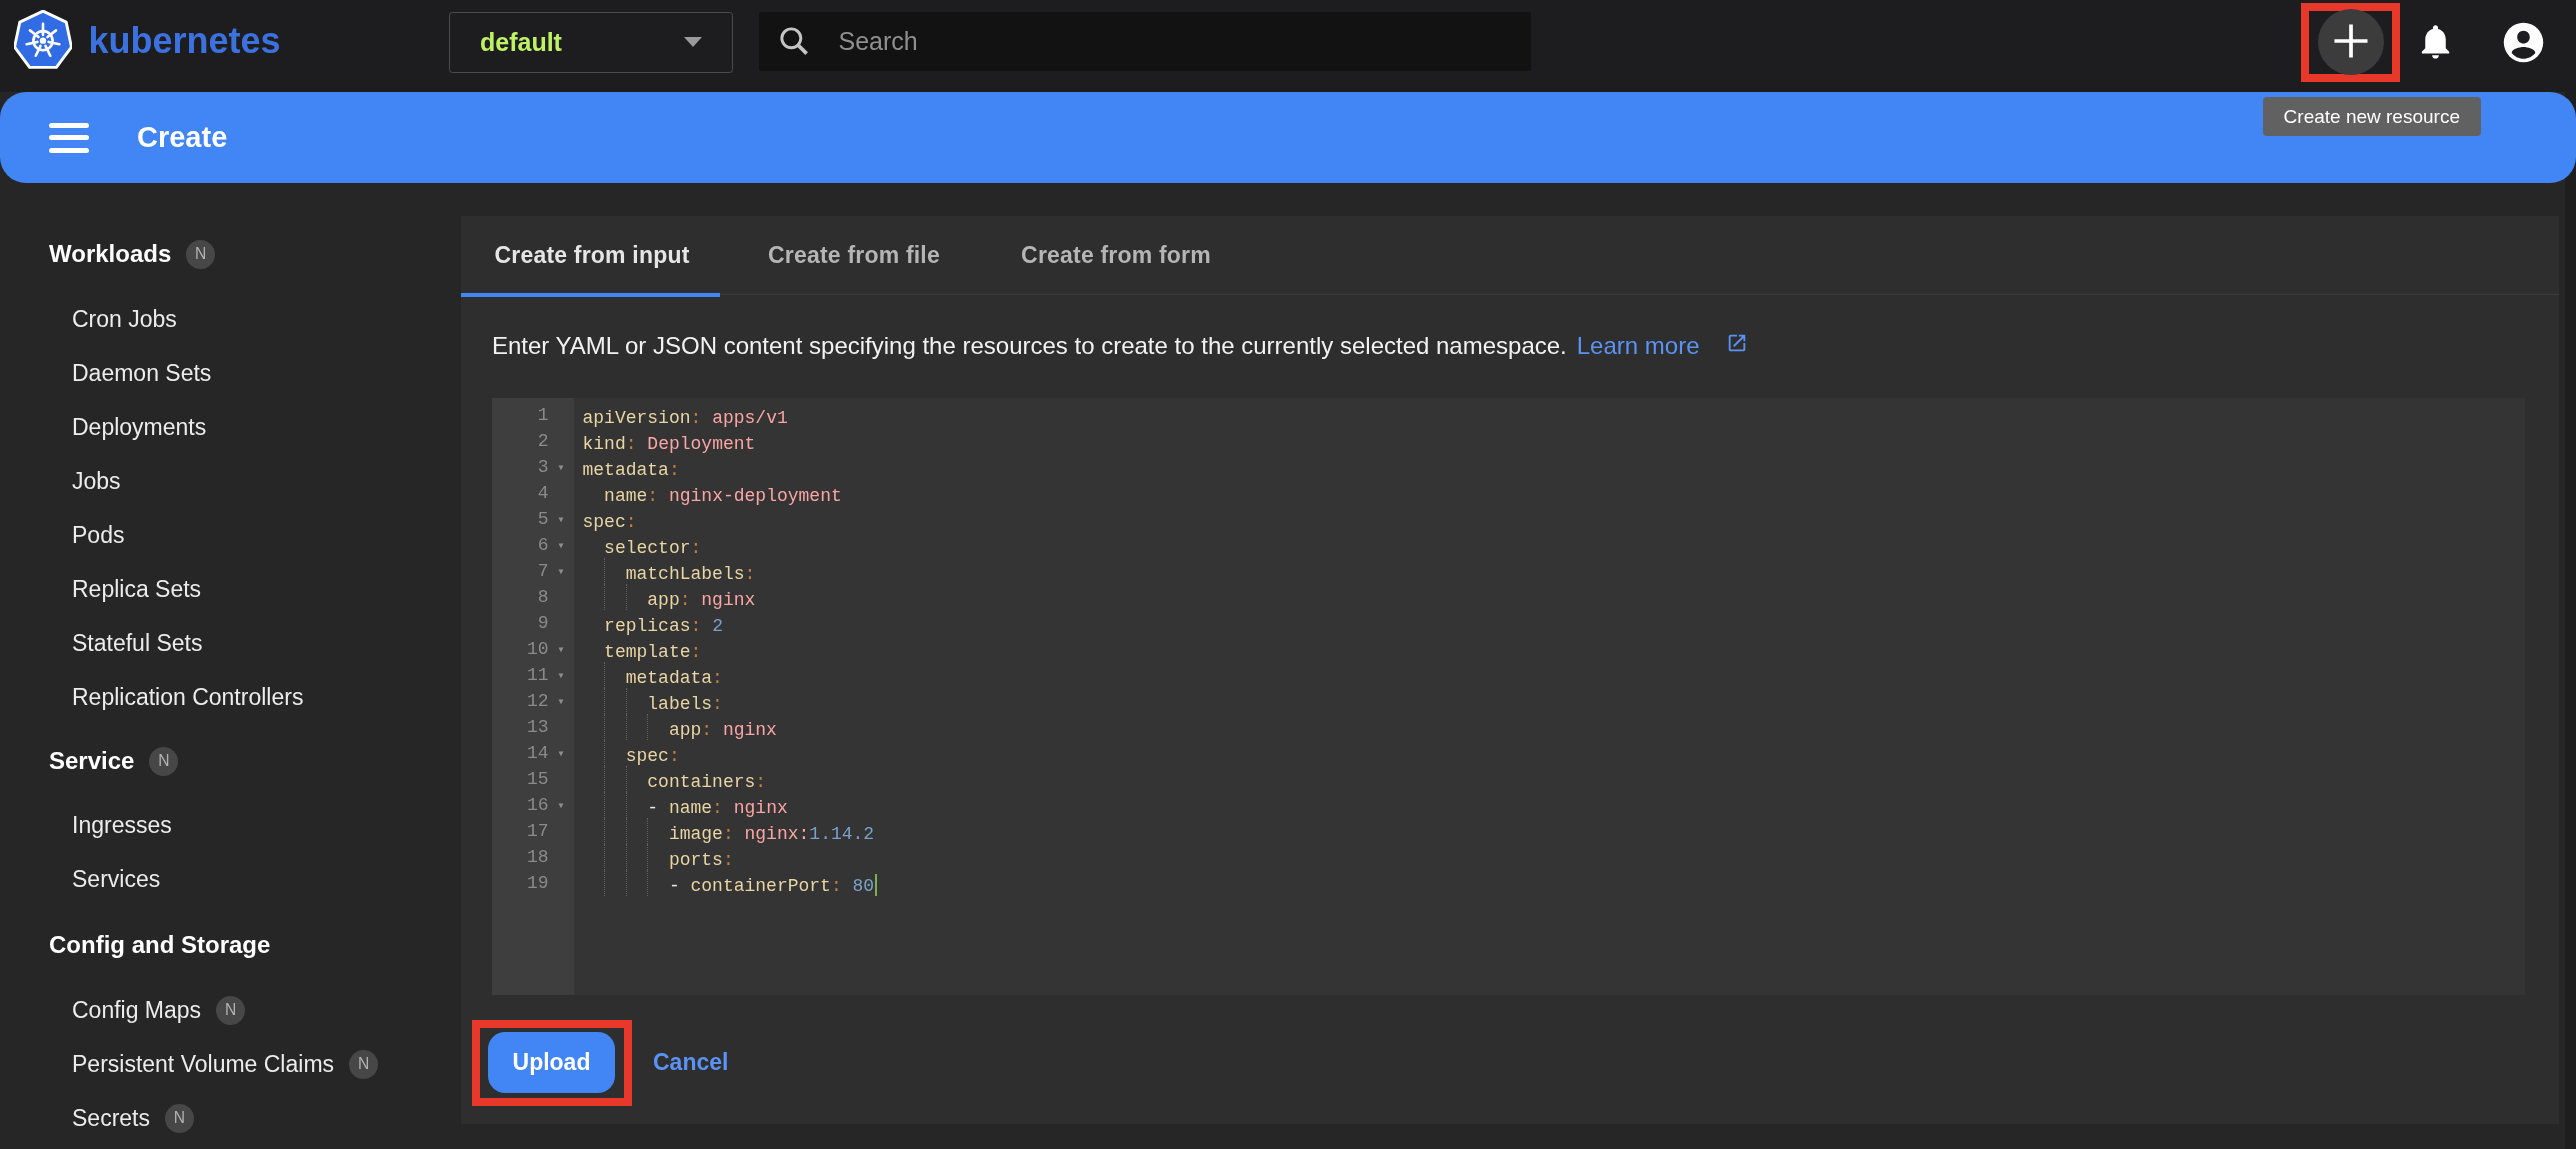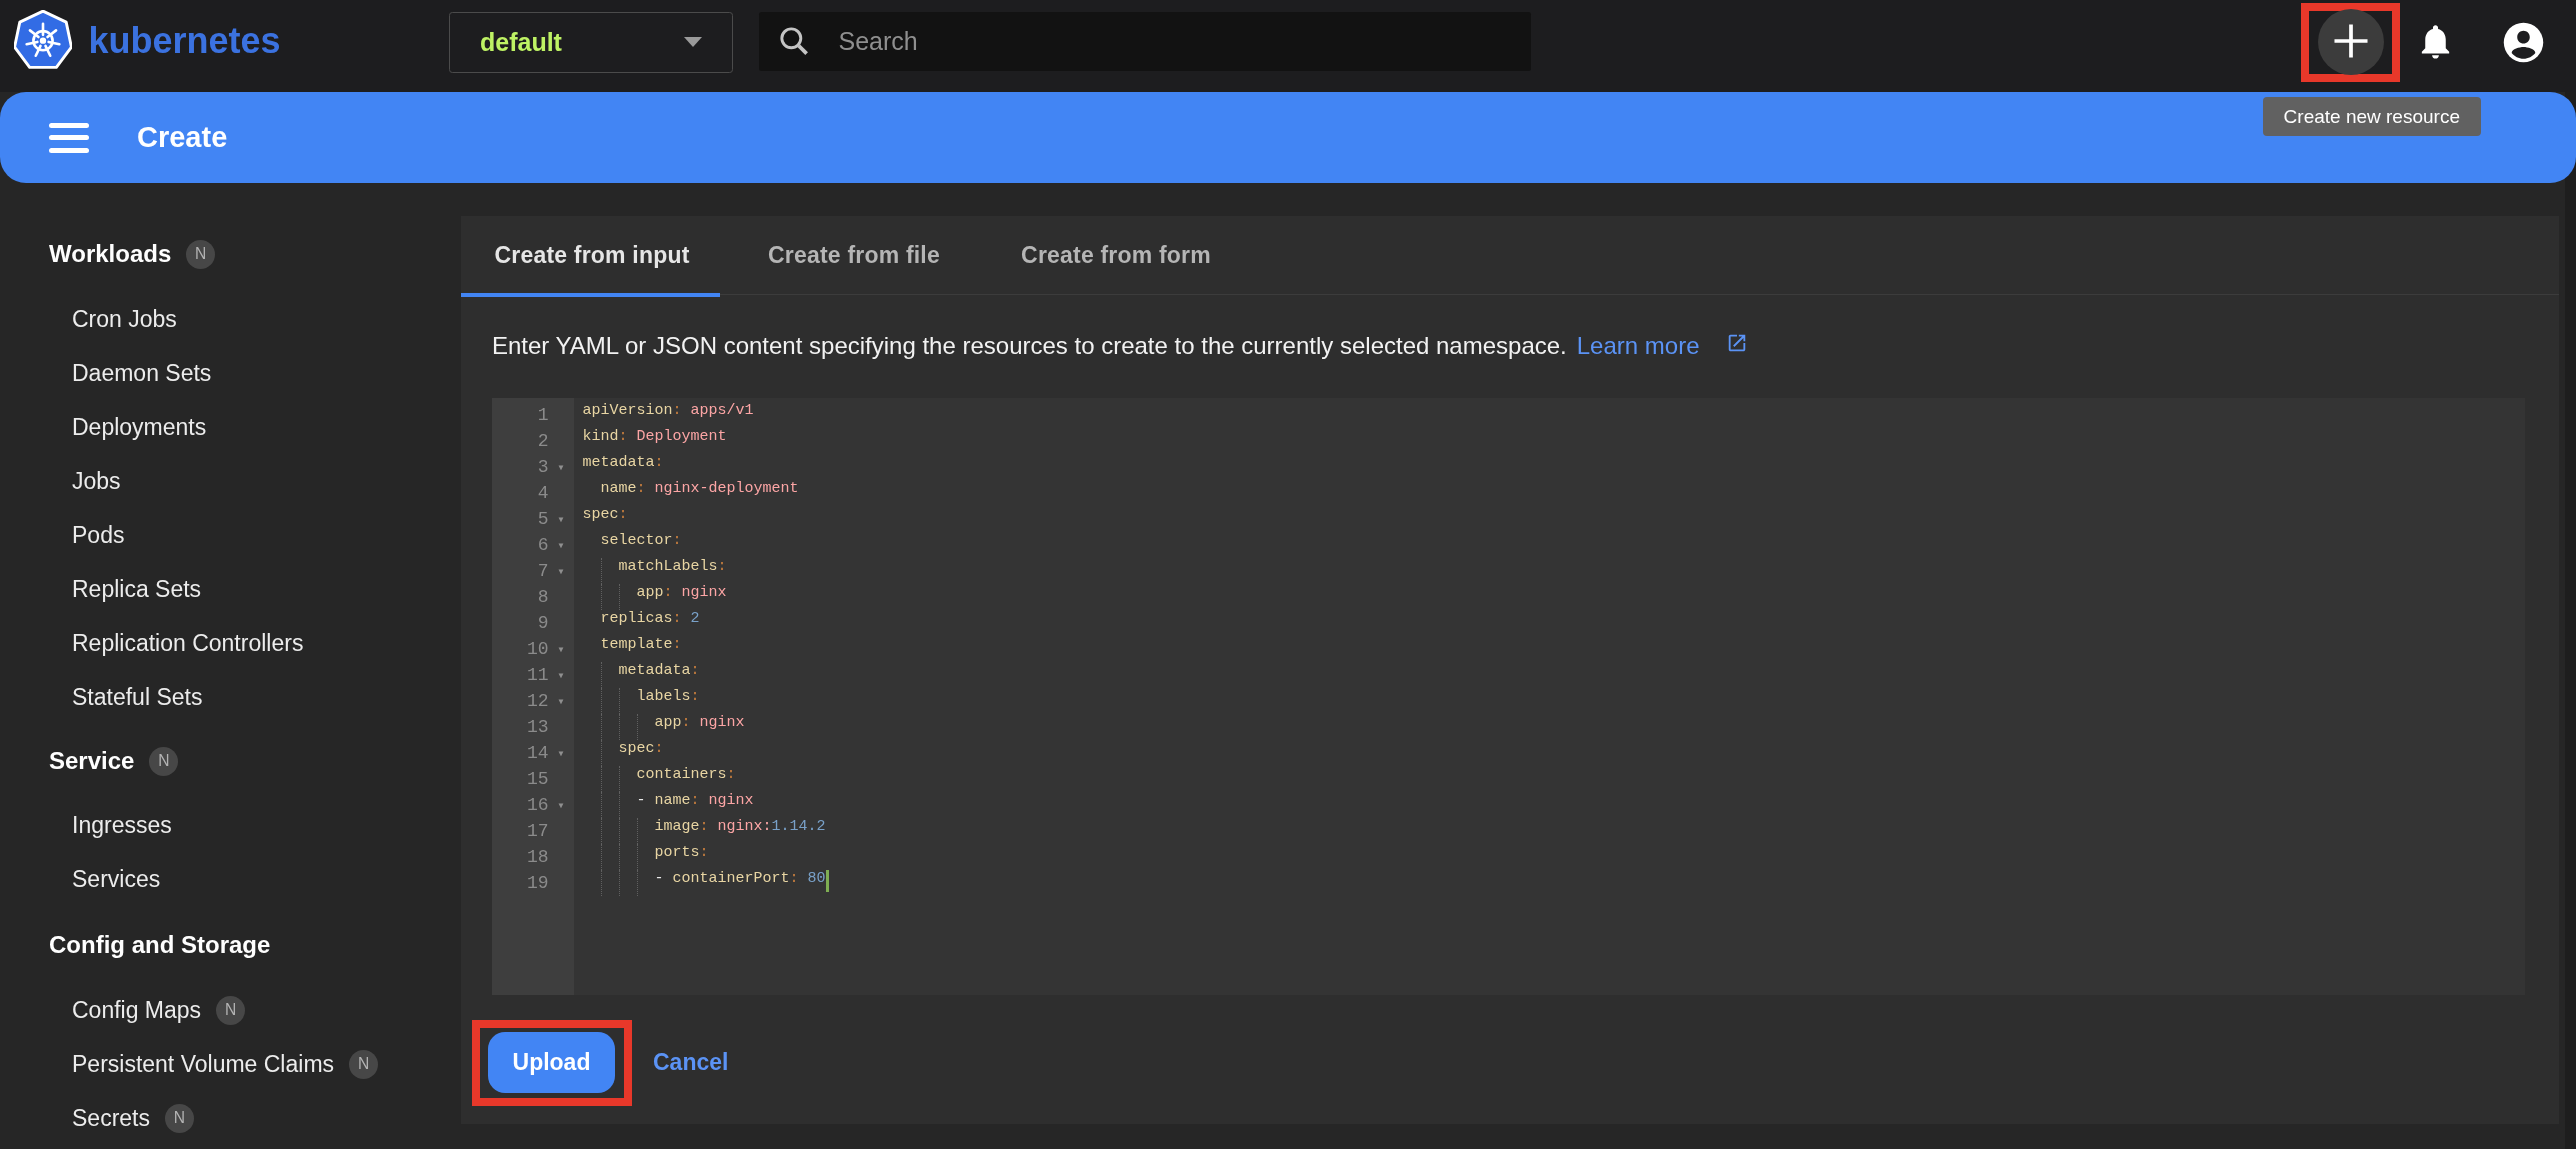--- a/index.html
+++ b/index.html
@@ -57,21 +57,21 @@
   .learn-more { color:#5b93f5; margin-left:10px; cursor:pointer; display:flex; align-items:center; gap:26px; }
 
   
   .editor { position:absolute; left:30.5px; top:182px; width:2033px; height:597px; background:#343434; cursor:text; }
   .gutter-bg { position:absolute; left:0; top:0; width:82px; height:100%; background:#3e3e3e; }
   .lines { position:absolute; left:0; top:4.1px; width:100%; }
   .cl { display:flex; height:26px; align-items:center; }
   .gut { width:82px; flex:none; display:flex; align-items:center; justify-content:flex-end; color:#8b8b8b;
          font-family:"Liberation Mono","DejaVu Sans Mono",monospace; font-size:18px; }
   .fold-slot { width:25px; flex:none; text-align:center; font-size:12.4px; color:#8f8f8f; cursor:pointer; }
-  .txt { white-space:pre; font-family:"Liberation Mono","DejaVu Sans Mono",monospace; font-size:15px; display:flex; align-items:flex-start;
+  .txt { white-space:pre; font-family:"Liberation Mono","DejaVu Sans Mono",monospace; font-size:18px; display:flex; align-items:flex-end;
          padding-left:9px; height:26px; }
   .ig { display:inline-block; width:2ch; height:26px; flex:none; }
   .ig.g { border-left:0.8px dotted #606060; }
   .tk-key { color:#e8d5a3; } .tk-colon { color:#c67e3f; } .tk-val { color:#fca5a5; } .tk-num { color:#79a1c9; } .tk-dash { color:#eaeaea; }
   .cursor { display:inline-block; width:2.5px; height:22px; background:#7fae53; margin-left:0.8px; }
 
   
   .upload-wrap { position:absolute; left:10.7px; top:804px; width:160px; height:86px; border:8.2px solid #e8382a; pointer-events:none; }
   .upload-btn { position:absolute; left:27px; top:816px; width:127px; height:61px; background:#4285f4; border:none; border-radius:17px;
                 color:#fff; font-size:23px; font-weight:700; cursor:pointer; font-family:inherit; }
@@ -178,24 +178,24 @@
         <div class="side-item">
           <span>Jobs</span>
         </div>
         <div class="side-item">
           <span>Pods</span>
         </div>
         <div class="side-item">
           <span>Replica Sets</span>
         </div>
         <div class="side-item">
+          <span>Stateful Sets</span>
+        </div>
+        <div class="side-item">
           <span>Replication Controllers</span>
-        </div>
-        <div class="side-item">
-          <span>Stateful Sets</span>
         </div>
       </div>
       <div class="sec-1">
         <div class="side-header">
           <span>Service</span>
           <span class="nbadge">N</span>
         </div>
         <div class="side-item">
           <span>Ingresses</span>
         </div>

